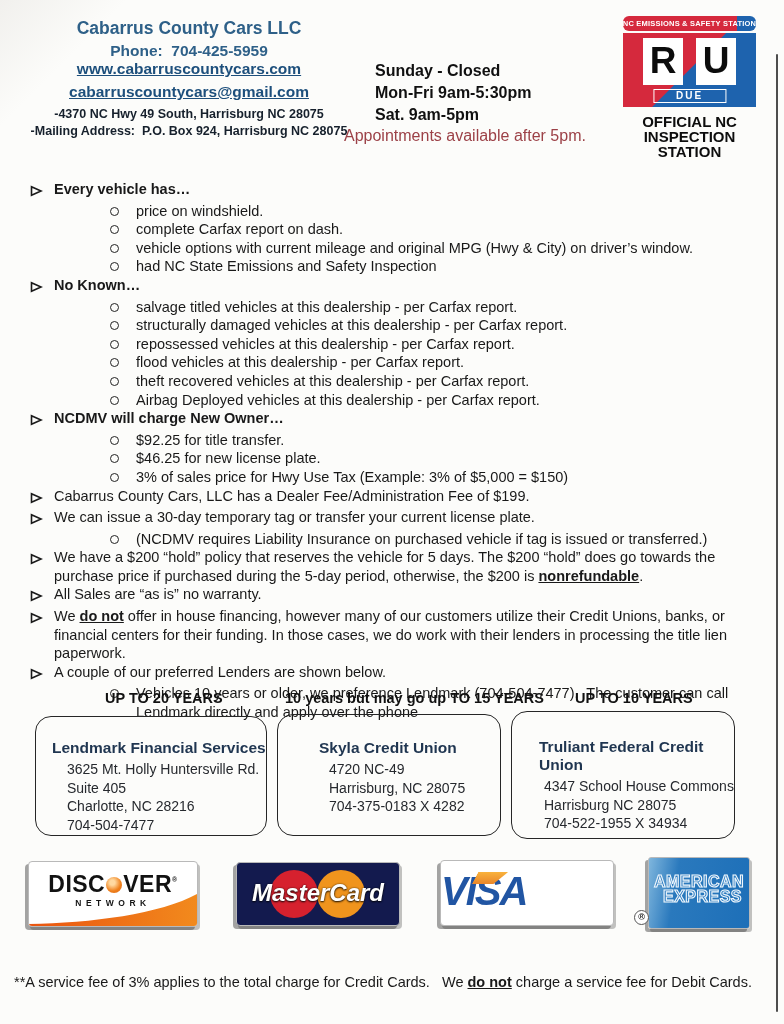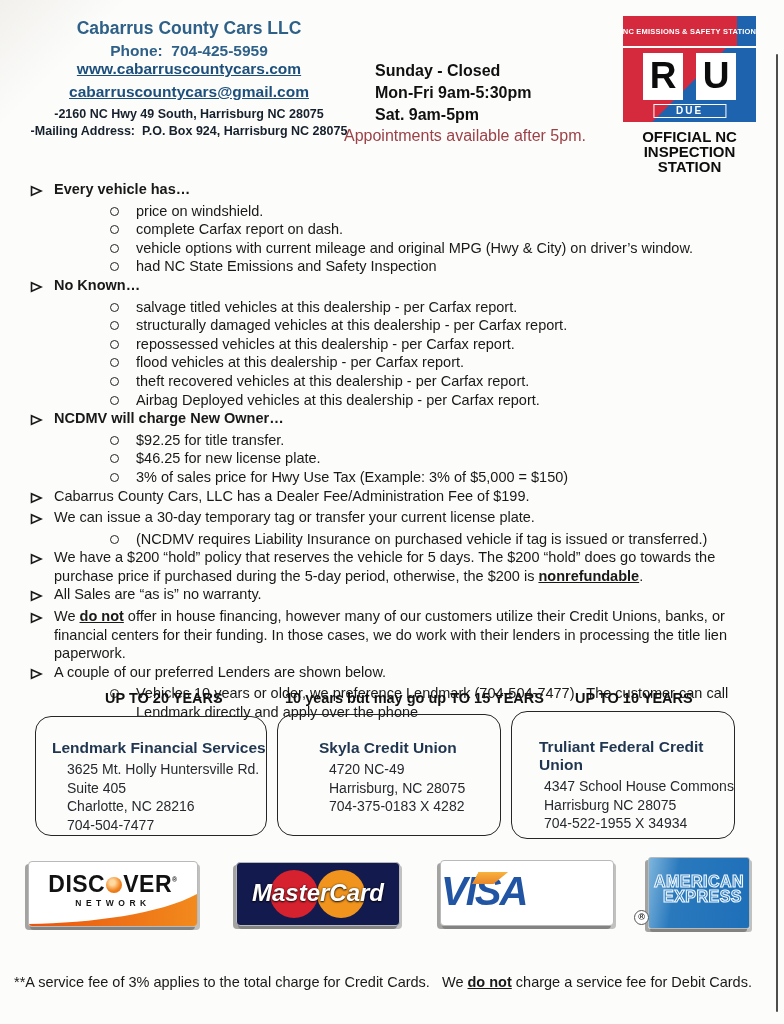--- a/index.html
+++ b/index.html
@@ -10,23 +10,23 @@
   .company{position:absolute;left:28px;top:18px;width:322px;text-align:center;}
   .c-name{font-size:17.5px;font-weight:bold;color:#2e6088;margin-bottom:3px;}
   .c-phone{font-size:15.5px;font-weight:bold;color:#2e6088;}
   .c-link{font-size:15.5px;font-weight:bold;color:#1d4f7c;text-decoration:underline;margin-bottom:5px;}
   .c-addr{font-size:12.5px;font-weight:bold;color:#16202c;line-height:16.5px;}
   
   .hours{position:absolute;left:375px;top:60px;font-size:16px;font-weight:bold;color:#101010;line-height:22px;}
   .appt{position:absolute;left:344px;top:127px;font-size:16px;font-weight:normal;color:#9c4147;}
   
   .badge{position:absolute;left:623px;top:16px;width:133px;}
-  .b-banner{height:30px;display:flex;align-items:center;justify-content:center;
+  .b-banner{height:15px;display:flex;align-items:center;justify-content:center;
             background:linear-gradient(90deg,#d5293d 0 86%,#1e63ae 86%);
-            color:#fff;font-size:7.5px;font-weight:bold;letter-spacing:.2px;white-space:nowrap;}
+            color:#fff;font-size:7.5px;font-weight:bold;letter-spacing:.2px;white-space:nowrap;border-radius:6px;}
   .b-square{margin-top:2px;height:74px;position:relative;
             background:linear-gradient(135deg,#d5293d 49.6%,#1e63ae 50%);}
   .tiles{display:flex;justify-content:center;gap:13px;padding-top:5px;}
   .tile{width:40px;height:47px;background:#fff;color:#0c0c0c;font-weight:bold;
         font-size:37px;line-height:46px;text-align:center;}
   .due{position:absolute;bottom:4px;left:50%;transform:translateX(-50%);
        border:1.5px solid #fff;color:#fff;font-size:10px;font-weight:bold;
        padding:0 22px;line-height:12px;letter-spacing:2px;}
   .b-cap{margin-top:7px;text-align:center;font-size:15px;font-weight:bold;line-height:15px;color:#0d0d0d;}
   
@@ -80,21 +80,21 @@
 </head>
 <body>
 
 <div class="page">
 
   <div class="company">
     <div class="c-name">Cabarrus County Cars LLC</div>
     <div class="c-phone">Phone:&nbsp; 704-425-5959</div>
     <div class="c-link">www.cabarruscountycars.com</div>
     <div class="c-link">cabarruscountycars@gmail.com</div>
-    <div class="c-addr">-2160 NC Hwy 49 South, Harrisburg NC 28075</div>
+    <div class="c-addr">-4370 NC Hwy 49 South, Harrisburg NC 28075</div>
     <div class="c-addr">-Mailing Address:&nbsp; P.O. Box 924, Harrisburg NC 28075</div>
   </div>
 
   <div class="hours">
     <div>Sunday - Closed</div>
     <div>Mon-Fri 9am-5:30pm</div>
     <div>Sat. 9am-5pm</div>
   </div>
   <div class="appt">Appointments available after 5pm.</div>
 

